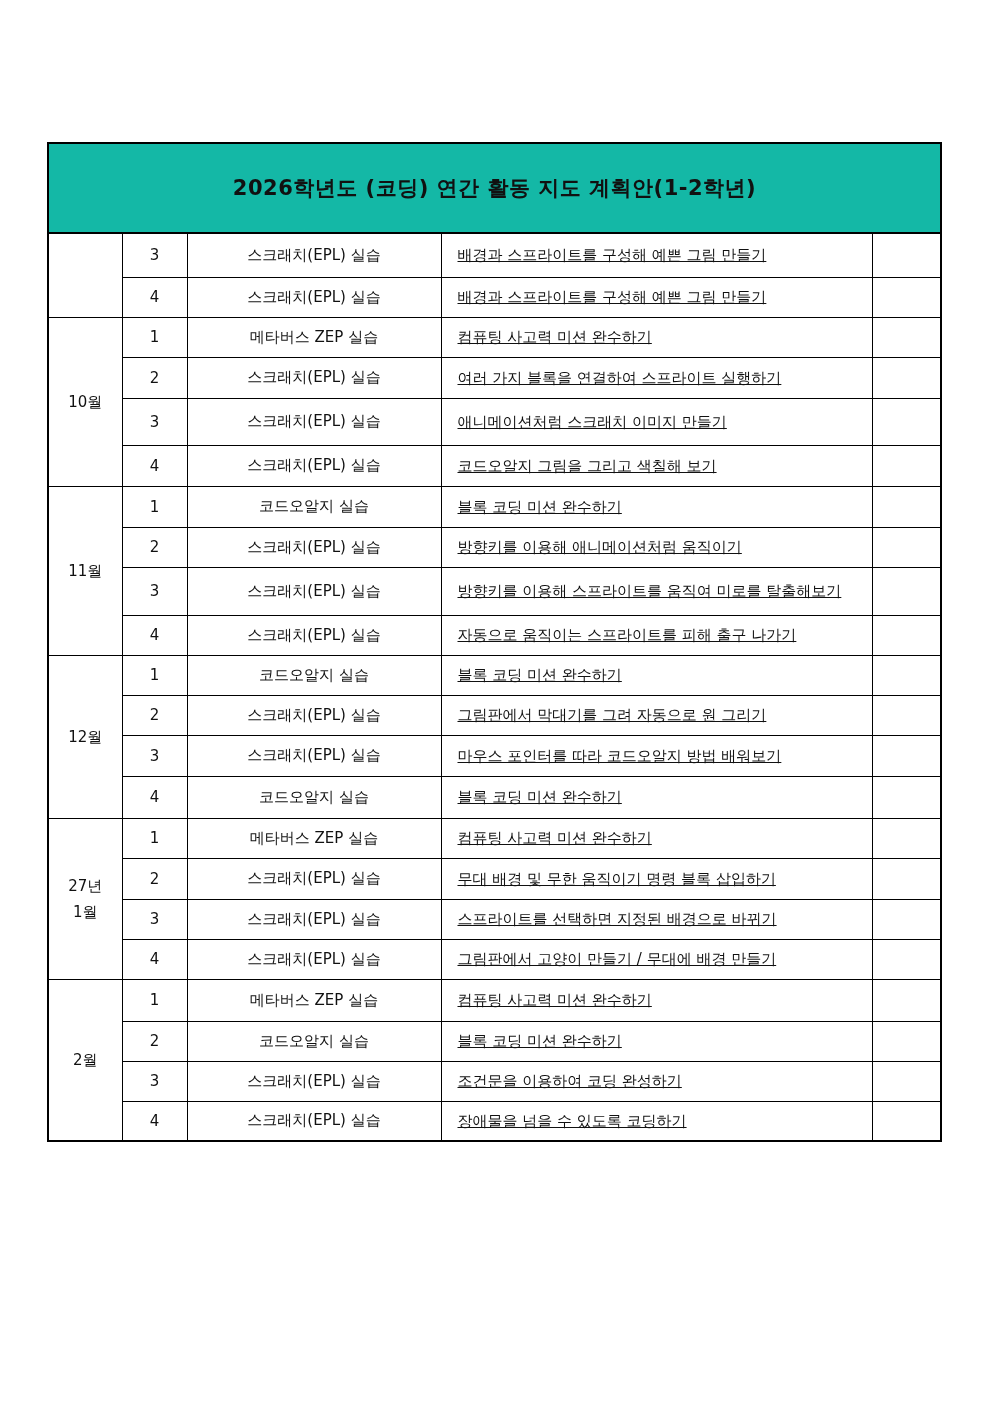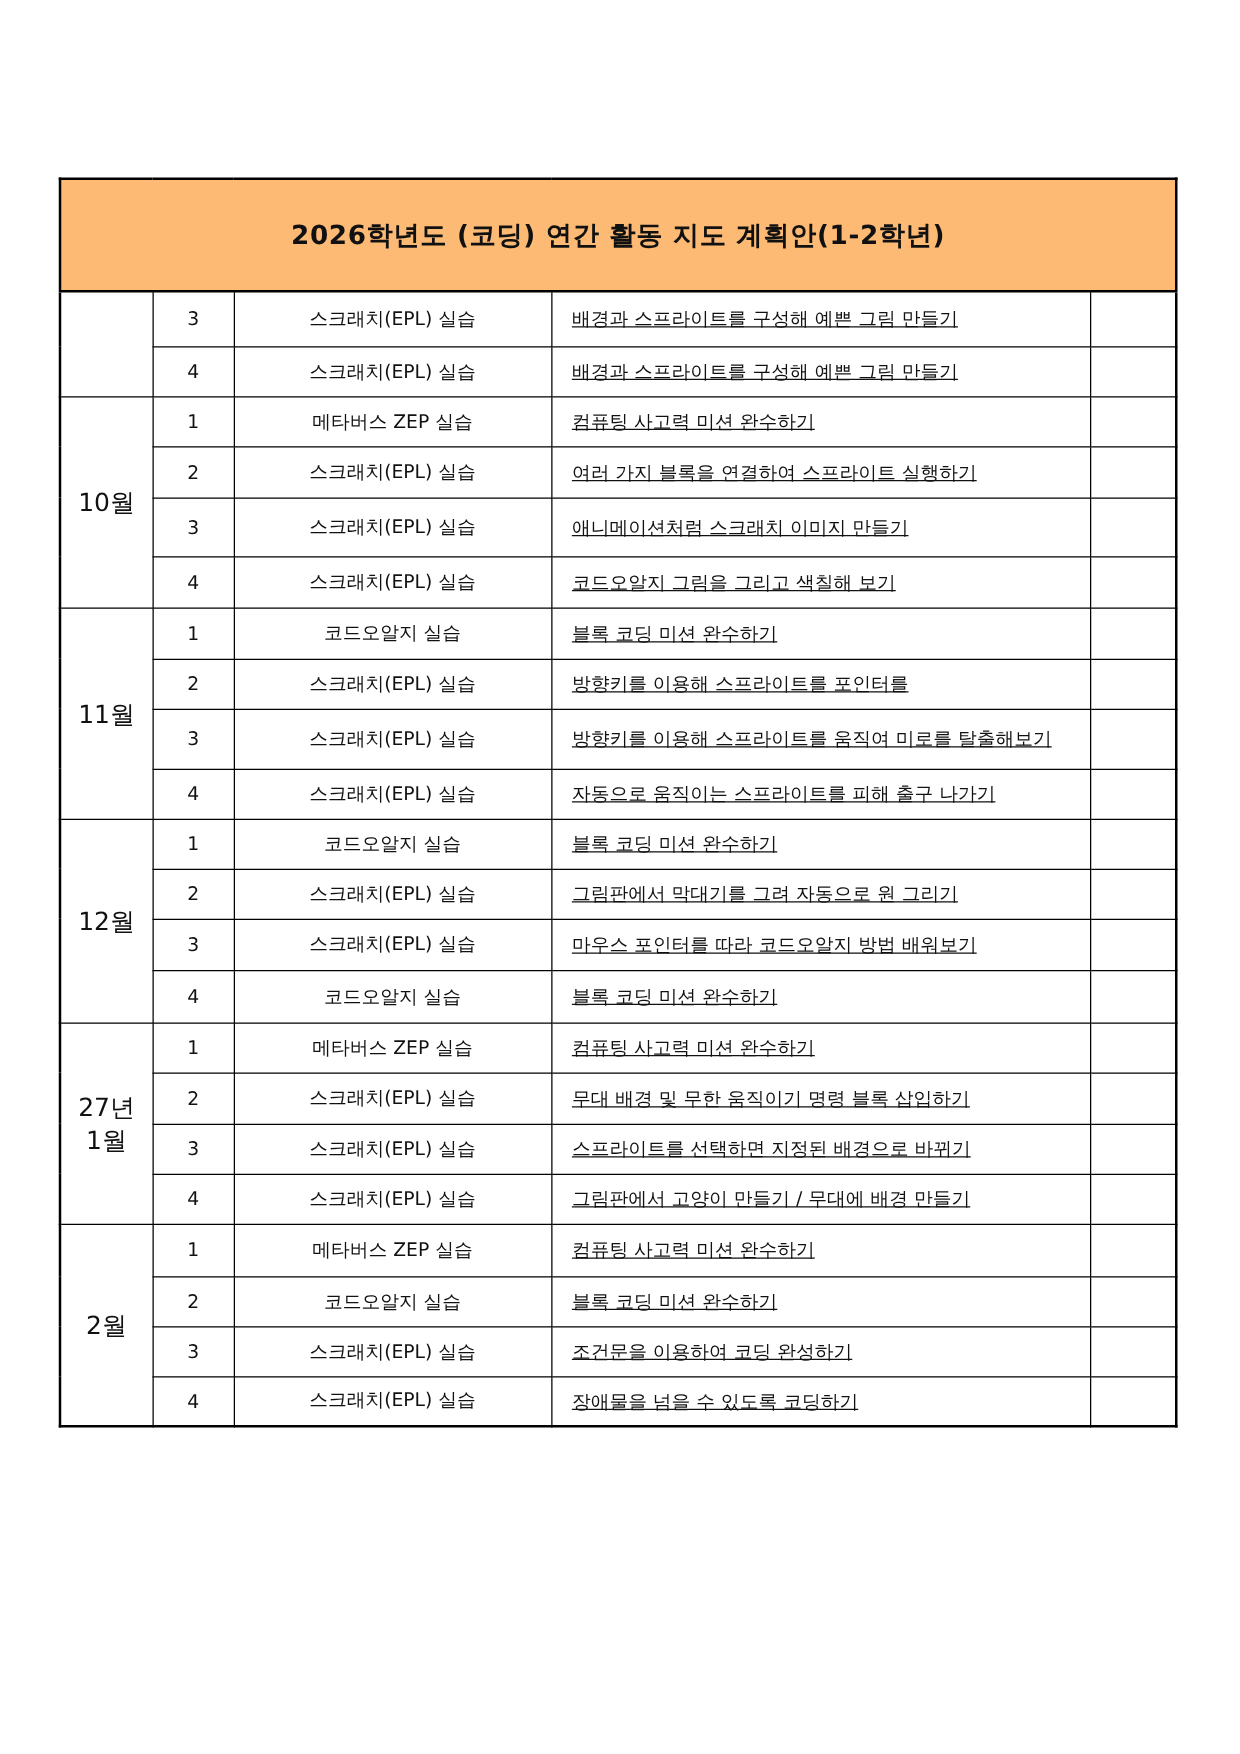--- a/index.html
+++ b/index.html
@@ -1,21 +1,21 @@
 <!DOCTYPE html>
 <html><head>
 <meta charset="utf-8">
 <style>
   html, body { margin: 0; padding: 0; background: #ffffff; }
   body { width: 992px; height: 1403px; position: relative; font-family: "DejaVu Sans", "Liberation Sans", sans-serif; color: #111; }
   .page { position: absolute; left: 47px; top: 142px; width: 893px; }
   table { border-collapse: collapse; width: 893px; table-layout: fixed; border: 2px solid #000; }
   td { border: 1px solid #000; font-size: 15px; padding: 0; vertical-align: middle; }
-  .hdr { background: #fdba74; height: 88px; text-align: center; font-weight: bold; font-size: 21px; border-bottom: 2px solid #000; letter-spacing: 0.5px; }
-  .month { text-align: center; font-size: 20px; line-height: 26px; }
+  .hdr { background: #14b8a6; height: 88px; text-align: center; font-weight: bold; font-size: 21px; border-bottom: 2px solid #000; letter-spacing: 0.5px; }
+  .month { text-align: center; font-size: 15px; line-height: 26px; }
   .num { text-align: center; }
   .prog { text-align: center; }
   .act { text-align: left; padding-left: 16px; padding-right: 8px; line-height: 22px; text-align: justify; text-decoration: underline; }
   .note { }
 </style>
 </head>
 <body>
 
 <div class="page">
   <table>
@@ -71,21 +71,21 @@
         <tr style="height: 41px;">
           <td class="month" rowspan="4">11월</td>
           <td class="num">1</td>
           <td class="prog">코드오알지 실습</td>
           <td class="act">블록 코딩 미션 완수하기</td>
           <td class="note"></td>
         </tr>
         <tr style="height: 40px;">
           <td class="num">2</td>
           <td class="prog">스크래치(EPL) 실습</td>
-          <td class="act">방향키를 이용해 스프라이트를 포인터를</td>
+          <td class="act">방향키를 이용해 애니메이션처럼 움직이기</td>
           <td class="note"></td>
         </tr>
         <tr style="height: 48px;">
           <td class="num">3</td>
           <td class="prog">스크래치(EPL) 실습</td>
           <td class="act">방향키를 이용해 스프라이트를 움직여 미로를 탈출해보기</td>
           <td class="note"></td>
         </tr>
         <tr style="height: 40px;">
           <td class="num">4</td>

